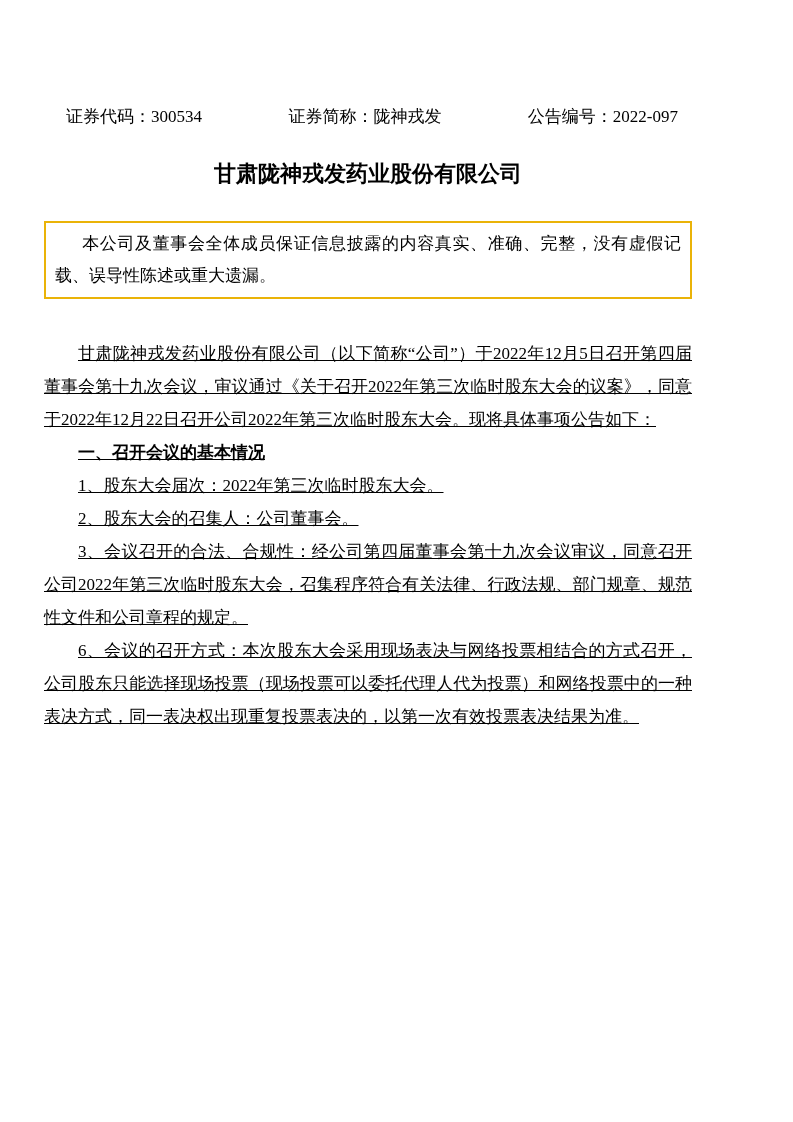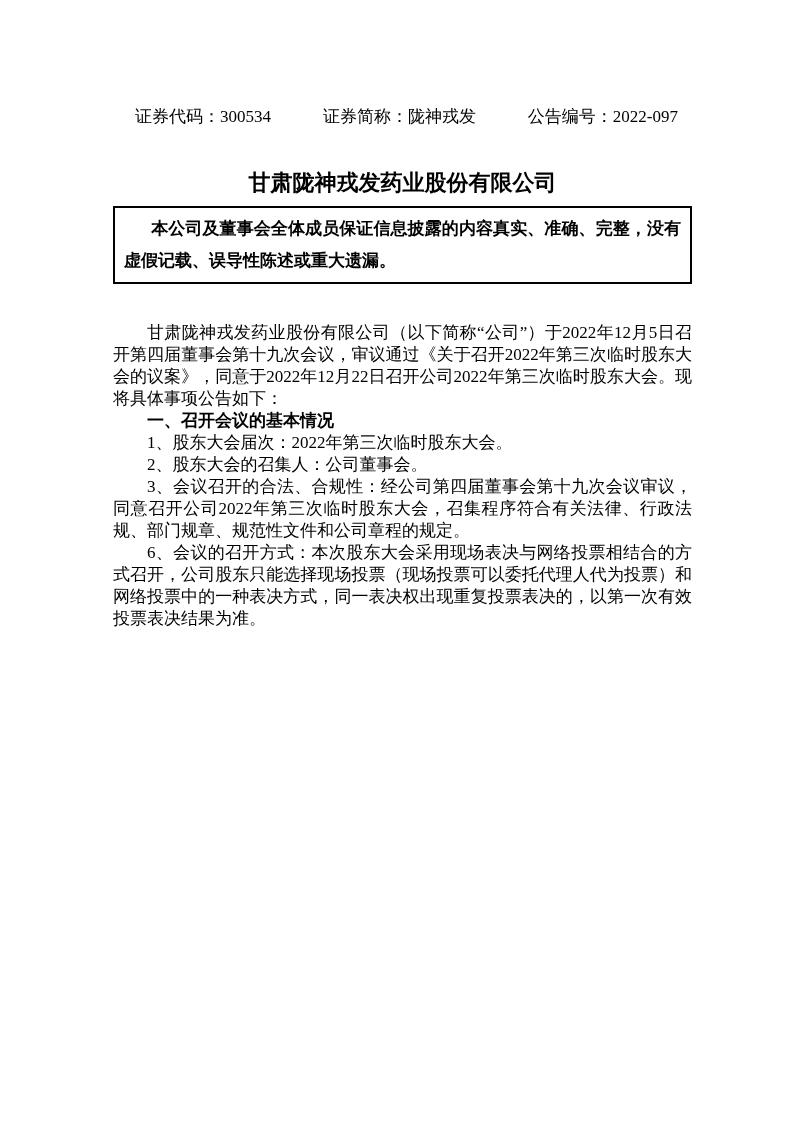--- a/index.html
+++ b/index.html
@@ -7,56 +7,57 @@
     width: 793px; height: 1122px;
     background: #ffffff;
     font-family: "Liberation Serif", "DejaVu Serif", serif;
     color: #000000;
     overflow: hidden;
   }
   .page {
     width: 793px; height: 882px;
     background: #ffffff;
     box-sizing: border-box;
-    padding: 106px 101px 0 113px;
+    padding: 106px 101px 0 44px;
   }
   .doc-header {
     display: flex;
     justify-content: space-between;
     align-items: baseline;
     padding: 0 14px 0 22px;
     font-size: 17px;
     line-height: 22px;
     white-space: nowrap;
   }
   .doc-title {
-    margin-top: 34px;
+    margin-top: 25px;
     text-align: center;
     font-weight: bold;
     font-size: 22px;
     line-height: 42px;
   }
   .disclaimer {
-    margin-top: 2px;
-    border: 2px solid #000000;
+    margin-top: 26px;
+    border: 2px solid #eab308;
     box-sizing: border-box;
     padding: 5px 9px 5px 9px;
     font-size: 17px;
-    font-weight: bold;
+    font-weight: normal;
     line-height: 32px;
     text-indent: 1.6em;
     text-align: justify;
   }
   .body-text { margin-top: 38px; }
   .body-text p {
     margin: 0;
     font-size: 17px;
-    line-height: 22px;
+    line-height: 33px;
     text-align: justify;
     text-indent: 2em;
+    text-decoration: underline;
   }
   .body-text p.heading {
     font-weight: bold;
   }
 </style>
 </head>
 <body>
 
 <div class="page">
 

